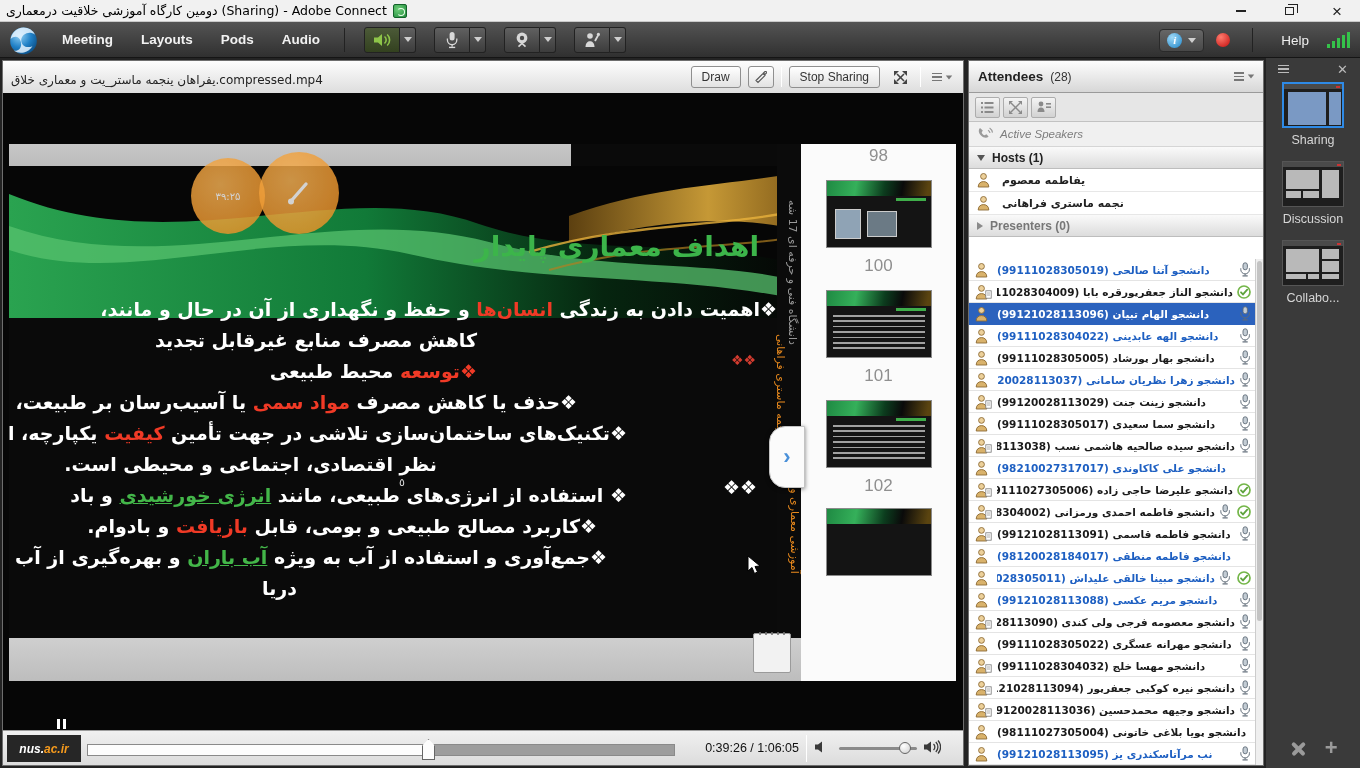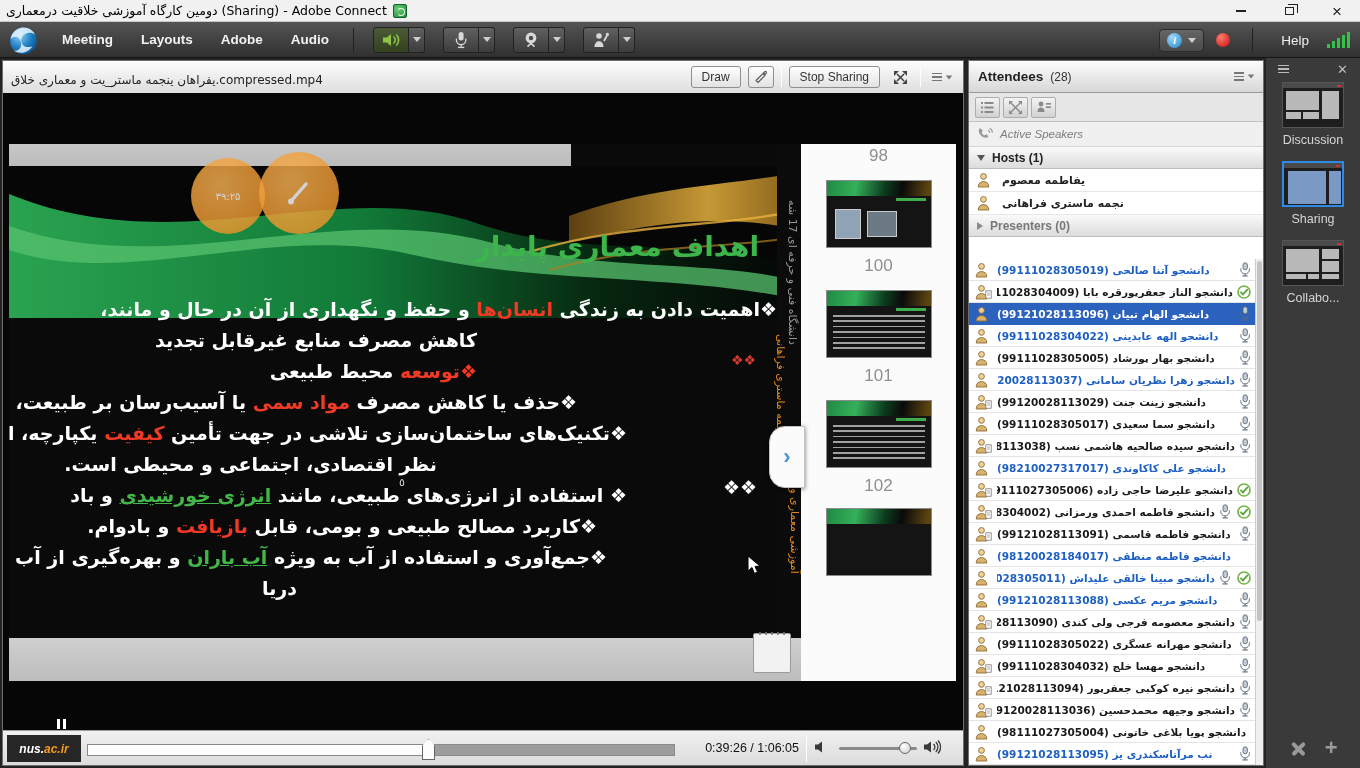--- a/index.html
+++ b/index.html
@@ -175,21 +175,21 @@
       <defs>
           <radialGradient id="lg" cx="35%" cy="30%" r="80%">
         <stop offset="0" stop-color="#8fd0f5"></stop>
             <stop offset=".55" stop-color="#2080c6"></stop>
             <stop offset="1" stop-color="#0a4a80"></stop>
       </radialGradient>
         </defs>
       <circle cx="18" cy="19" r="15" fill="url(#lg)"></circle>
       <path d="M18 4 a15 15 0 0 1 13 8 C25 7 16 11 15.5 17.5 C15 24 21 28 28 25 A15 15 0 0 1 7 30 C13 31 16.5 26 15 20 C13.4 13.6 7.5 13 3.6 17 A15 15 0 0 1 18 4 Z" fill="#e8f5ff" opacity=".85"></path>
     </svg>
-    <div id="menu-items"><span class="menu-item" style="display:inline-flex">Meeting</span><span class="menu-item" style="display:inline-flex">Layouts</span><span class="menu-item" style="display:inline-flex">Adobe</span><span class="menu-item" style="display:inline-flex">Audio</span></div>
+    <div id="menu-items"><span class="menu-item" style="display:inline-flex">Meeting</span><span class="menu-item" style="display:inline-flex">Layouts</span><span class="menu-item" style="display:inline-flex">Pods</span><span class="menu-item" style="display:inline-flex">Audio</span></div>
     <div class="mb-sep"></div>
 
     <div class="abtn-group">
       <div class="abtn active">
         <svg width="20" height="16" viewBox="0 0 20 16">
           <polygon points="2,5.5 6,5.5 10,2 10,14 6,10.5 2,10.5" fill="#8ec549"></polygon>
           <path d="M12.5 4.5 a4.5 4.5 0 0 1 0 7" stroke="#8ec549" stroke-width="1.6" fill="none"></path>
           <path d="M15.2 2.5 a7.5 7.5 0 0 1 0 11" stroke="#8ec549" stroke-width="1.6" fill="none"></path>
         </svg>
       </div>
@@ -892,40 +892,40 @@
     <div class="rail-top">
       <span class="bars" style="display:inline-block">
           <i></i>
           <i></i>
           <i></i>
         </span>
       <span class="rail-close">✕</span>
     </div>
     <div id="rail-items" style="position:absolute; left:0; top:24px; right:0;">
         <div>
+     <div class="layout-thumb sel">
+            <div class="lt-head">
+              <div class="lt-dot"></div>
+            </div>
+   <div class="lt-rect lt-blue" style="left:4px;top:8px;width:38px;height:33px"></div>
+   <div class="lt-rect lt-blue" style="left:45px;top:8px;width:12px;height:33px"></div>
+          </div>
+     <div class="rail-label">Sharing</div>
+   </div>
+        <div>
      <div class="layout-thumb">
             <div class="lt-head">
               <div class="lt-dot"></div>
             </div>
    <div class="lt-rect" style="left:3px;top:8px;width:33px;height:19px"></div>
    <div class="lt-rect" style="left:39px;top:8px;width:17px;height:28px"></div>
    <div class="lt-rect" style="left:3px;top:29px;width:15px;height:7px"></div>
    <div class="lt-rect" style="left:20px;top:29px;width:16px;height:7px"></div>
           </div>
      <div class="rail-label">Discussion</div>
-   </div>
-        <div>
-     <div class="layout-thumb sel">
-            <div class="lt-head">
-              <div class="lt-dot"></div>
-            </div>
-   <div class="lt-rect lt-blue" style="left:4px;top:8px;width:38px;height:33px"></div>
-   <div class="lt-rect lt-blue" style="left:45px;top:8px;width:12px;height:33px"></div>
-          </div>
-     <div class="rail-label">Sharing</div>
    </div>
         <div>
      <div class="layout-thumb">
             <div class="lt-head">
               <div class="lt-dot"></div>
             </div>
    <div class="lt-rect" style="left:3px;top:8px;width:33px;height:23px"></div>
    <div class="lt-rect" style="left:39px;top:8px;width:17px;height:10px"></div>
    <div class="lt-rect" style="left:39px;top:20px;width:17px;height:11px"></div>
    <div class="lt-rect" style="left:3px;top:33px;width:20px;height:5px"></div>

